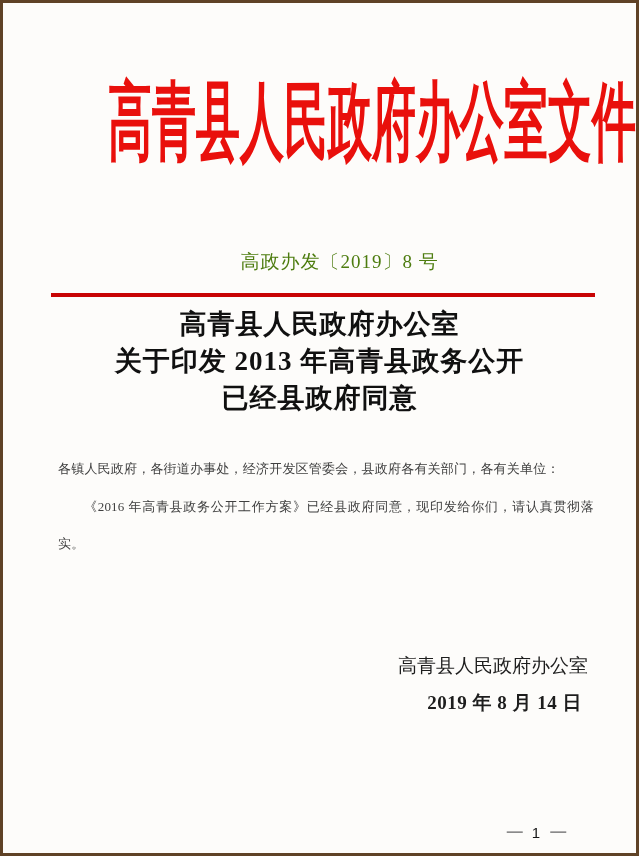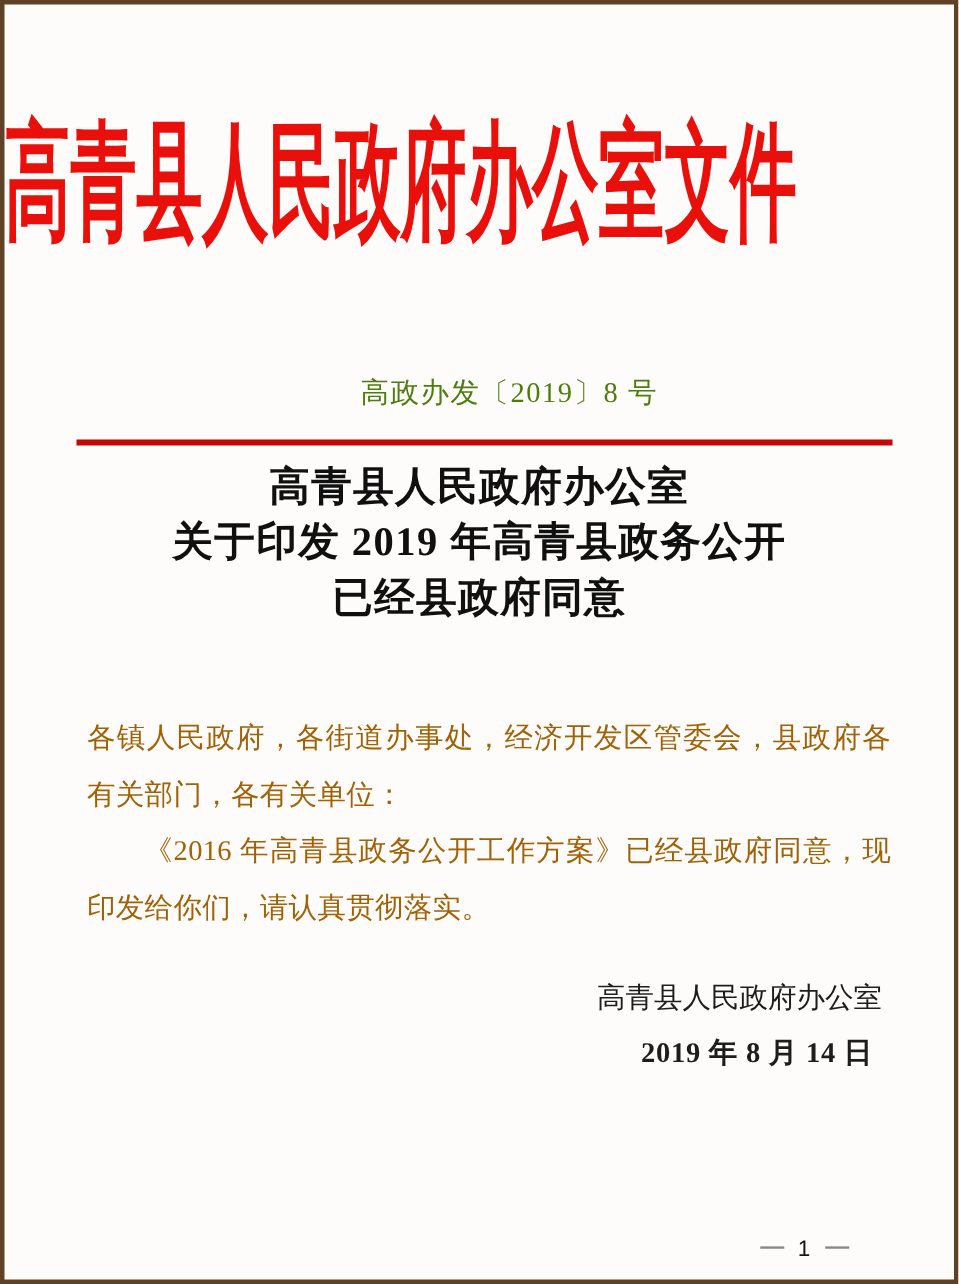--- a/index.html
+++ b/index.html
@@ -19,21 +19,21 @@
   }
   
   .banner {
     position: absolute;
     top: 60px;
     left: 0;
     width: 100%;
     height: 118px;
     display: flex;
     align-items: center;
-    justify-content: flex-start;
+    justify-content: flex-end;
   }
   .banner-text {
     color: #e9100c;
     font-weight: bold;
     font-size: 44px;
     letter-spacing: 0px;
     white-space: nowrap;
     transform: scale(1.0, 1.95);
     transform-origin: center center;
     font-family: "Liberation Serif", "DejaVu Serif", serif;
@@ -68,26 +68,26 @@
     text-align: center;
     font-weight: bold;
     color: #101010;
     font-size: 27px;
     line-height: 37px;
     letter-spacing: 1px;
   }
   
   .body-block {
     position: absolute;
-    top: 471px;
+    top: 447px;
     left: 55px;
     width: 536px;
-    font-size: 19px;
+    font-size: 13px;
     line-height: 37.5px;
-    color: #a16207;
+    color: #404040;
     text-align: justify;
     letter-spacing: 0.2px;
   }
   .body-block p {
     margin: 0;
   }
   .body-block p.indented {
     text-indent: 2em;
   }
   
@@ -153,21 +153,21 @@
   <div class="banner">
     <div class="banner-text">高青县人民政府办公室文件</div>
   </div>
 
   <div class="doc-number">高政办发〔2019〕8 号</div>
 
   <div class="red-rule"></div>
 
   <div class="doc-title">
     <div>高青县人民政府办公室</div>
-    <div>关于印发 2019 年高青县政务公开</div>
+    <div>关于印发 2013 年高青县政务公开</div>
     <div>已经县政府同意</div>
   </div>
 
   <div class="body-block">
     <p>各镇人民政府，各街道办事处，经济开发区管委会，县政府各有关部门，各有关单位：</p>
     <p class="indented">《2016 年高青县政务公开工作方案》已经县政府同意，现印发给你们，请认真贯彻落实。</p>
   </div>
 
   <div class="signature-block">
     <div>高青县人民政府办公室</div>

